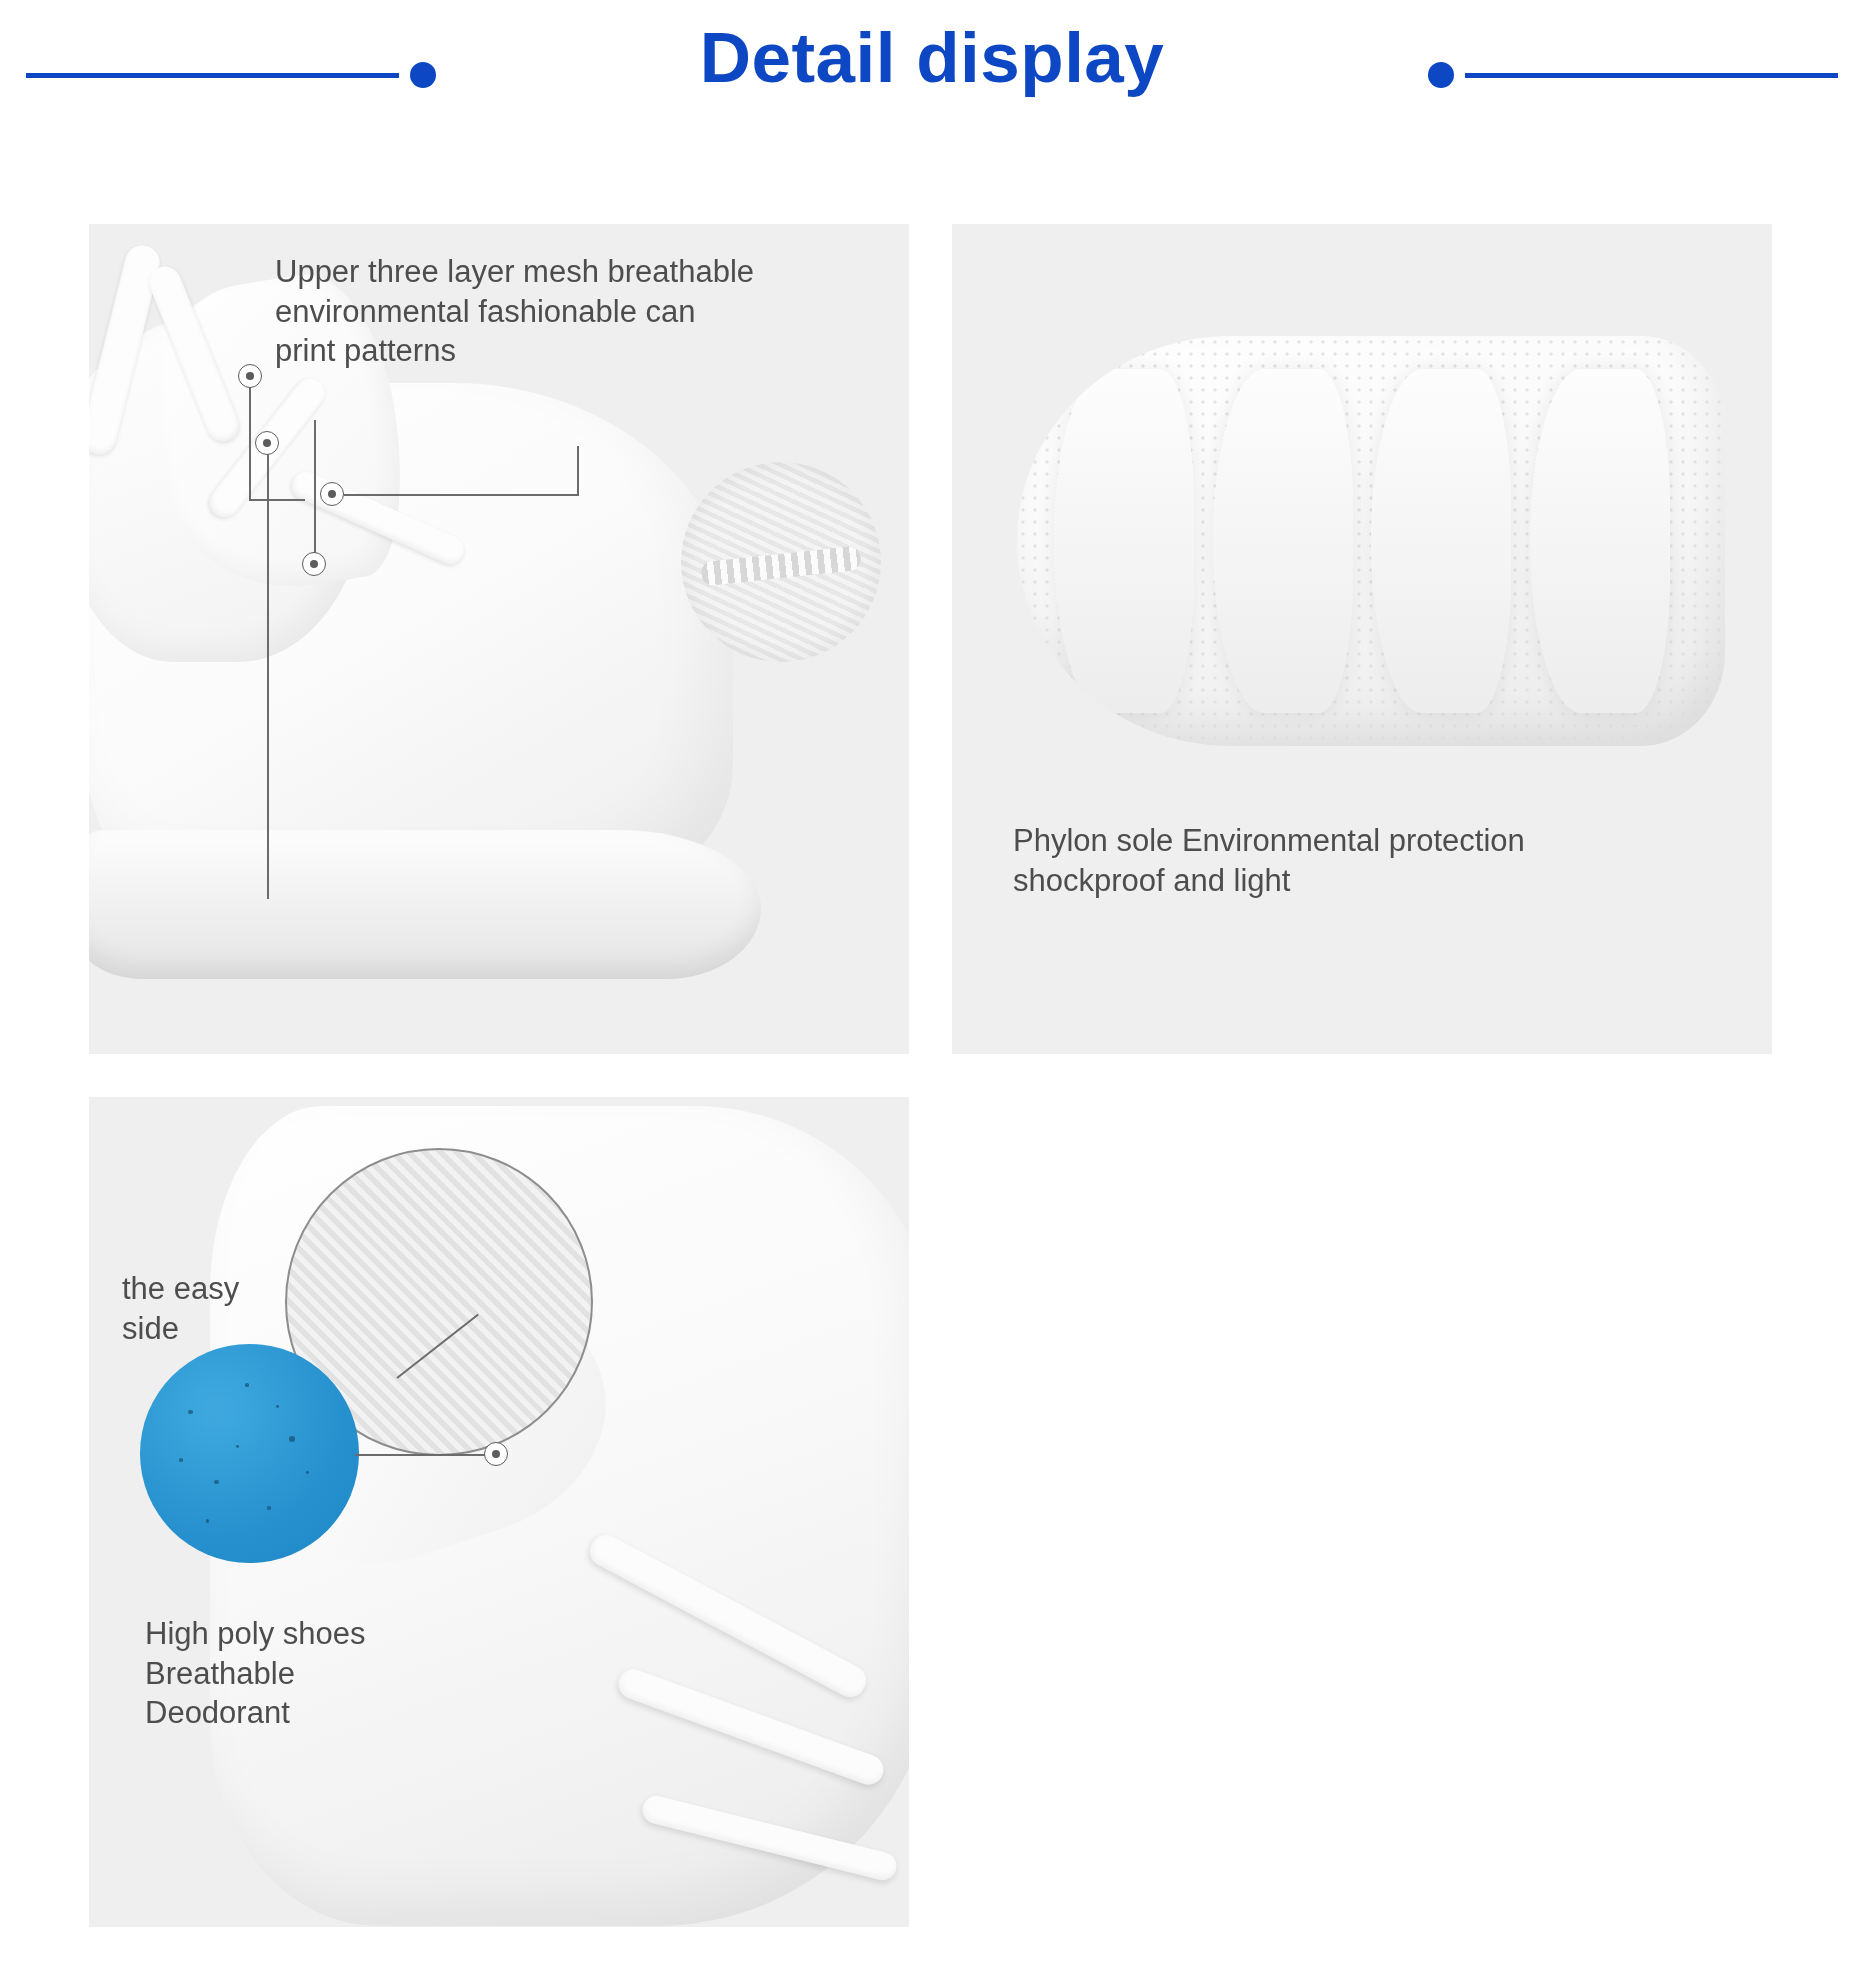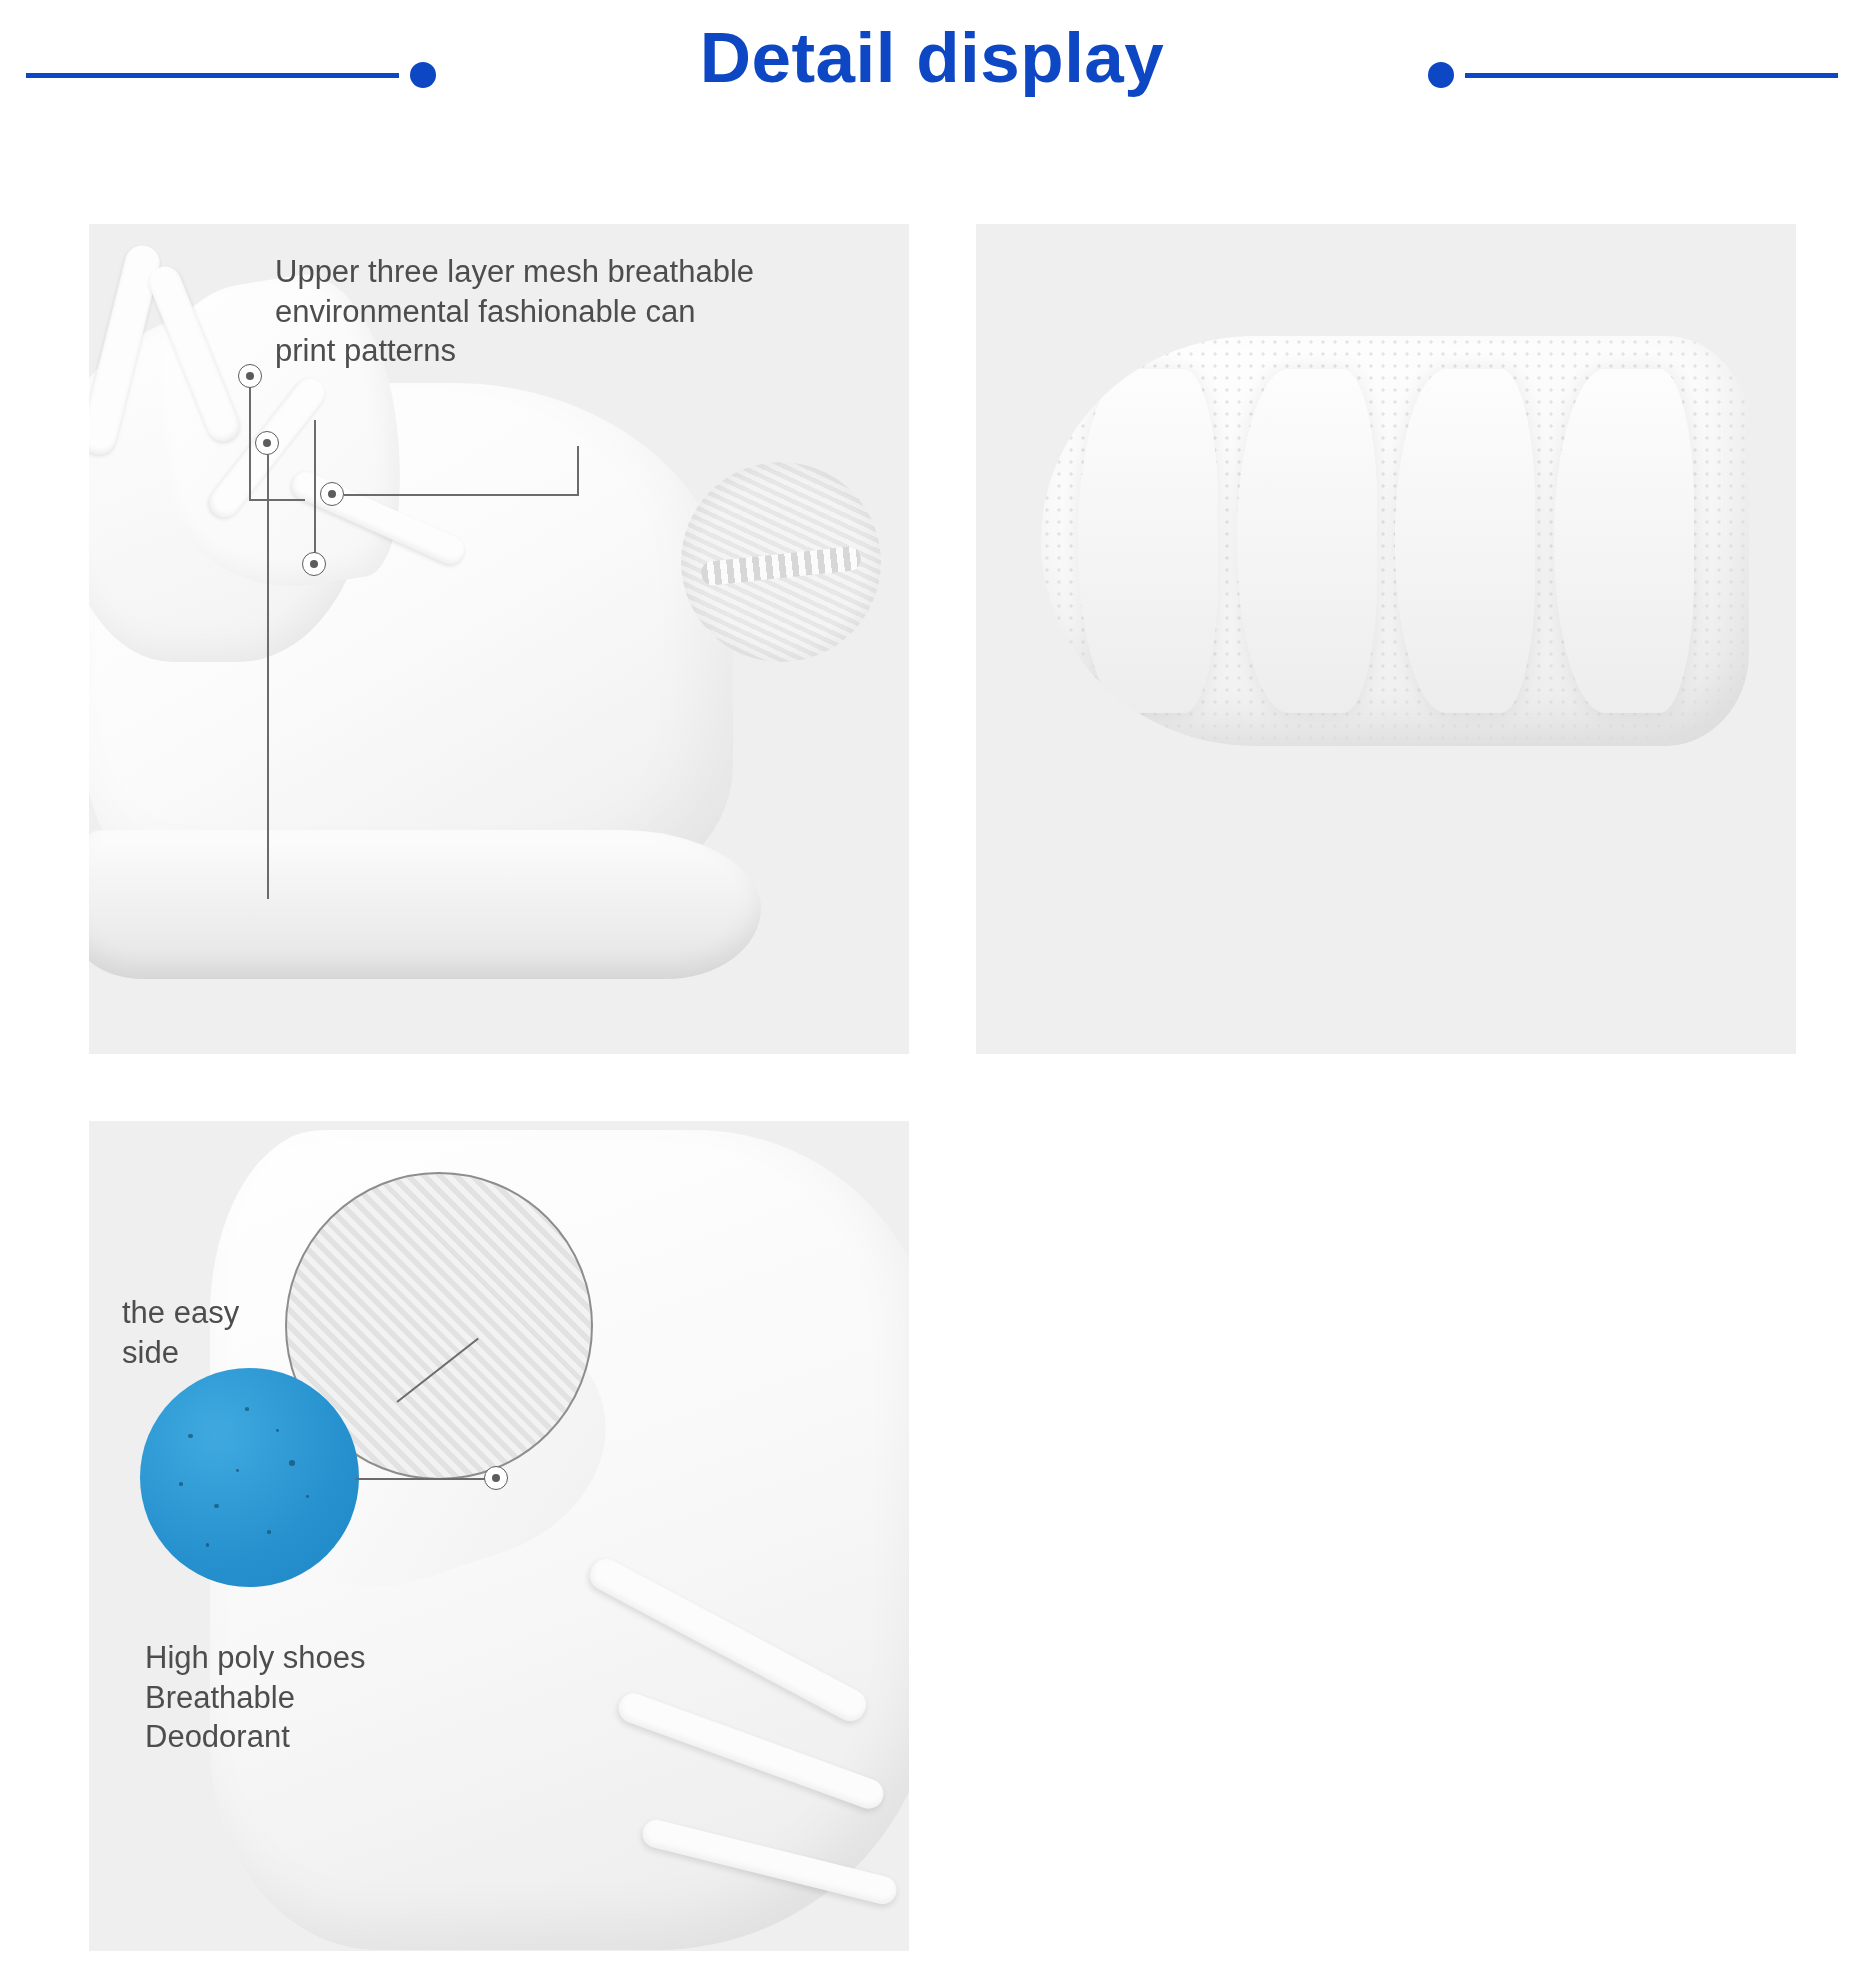--- a/index.html
+++ b/index.html
@@ -53,21 +53,21 @@
 
   
   .grid {
     position: absolute;
     left: 89px;
     top: 224px;
     width: 1687px;
     display: grid;
     grid-template-columns: 820px 820px;
     grid-template-rows: 830px 830px;
-    gap: 67px;
+    gap: 43px;
   }
   .panel {
     position: relative;
     background: #efefef;
     overflow: hidden;
   }
 
   
   .caption {
     position: absolute;
@@ -367,20 +367,22 @@
 
   <div class="panel">
     <div class="p2-sole">
       <div class="p2-dots"></div>
       <div class="tread" style="left:37px;"></div>
       <div class="tread" style="left:196px;"></div>
       <div class="tread" style="left:354px;"></div>
       <div class="tread" style="left:513px;"></div>
     </div>
 
+    <div class="caption" style="left:61px; top:597px; width:736px;">Phylon sole   Environmental protection
+shockproof and light</div>
   </div>
 
 
   <div class="panel">
     <div class="p4-shoe"></div>
     <div class="p4-collar"></div>
 
     <div class="p4-lace" style="left:485px; top:503px; width:308px; height:32px; transform:rotate(28deg);"></div>
     <div class="p4-lace" style="left:522px; top:615px; width:280px; height:30px; transform:rotate(20deg);"></div>
     <div class="p4-lace" style="left:550px; top:727px; width:261px; height:28px; transform:rotate(14deg);"></div>

